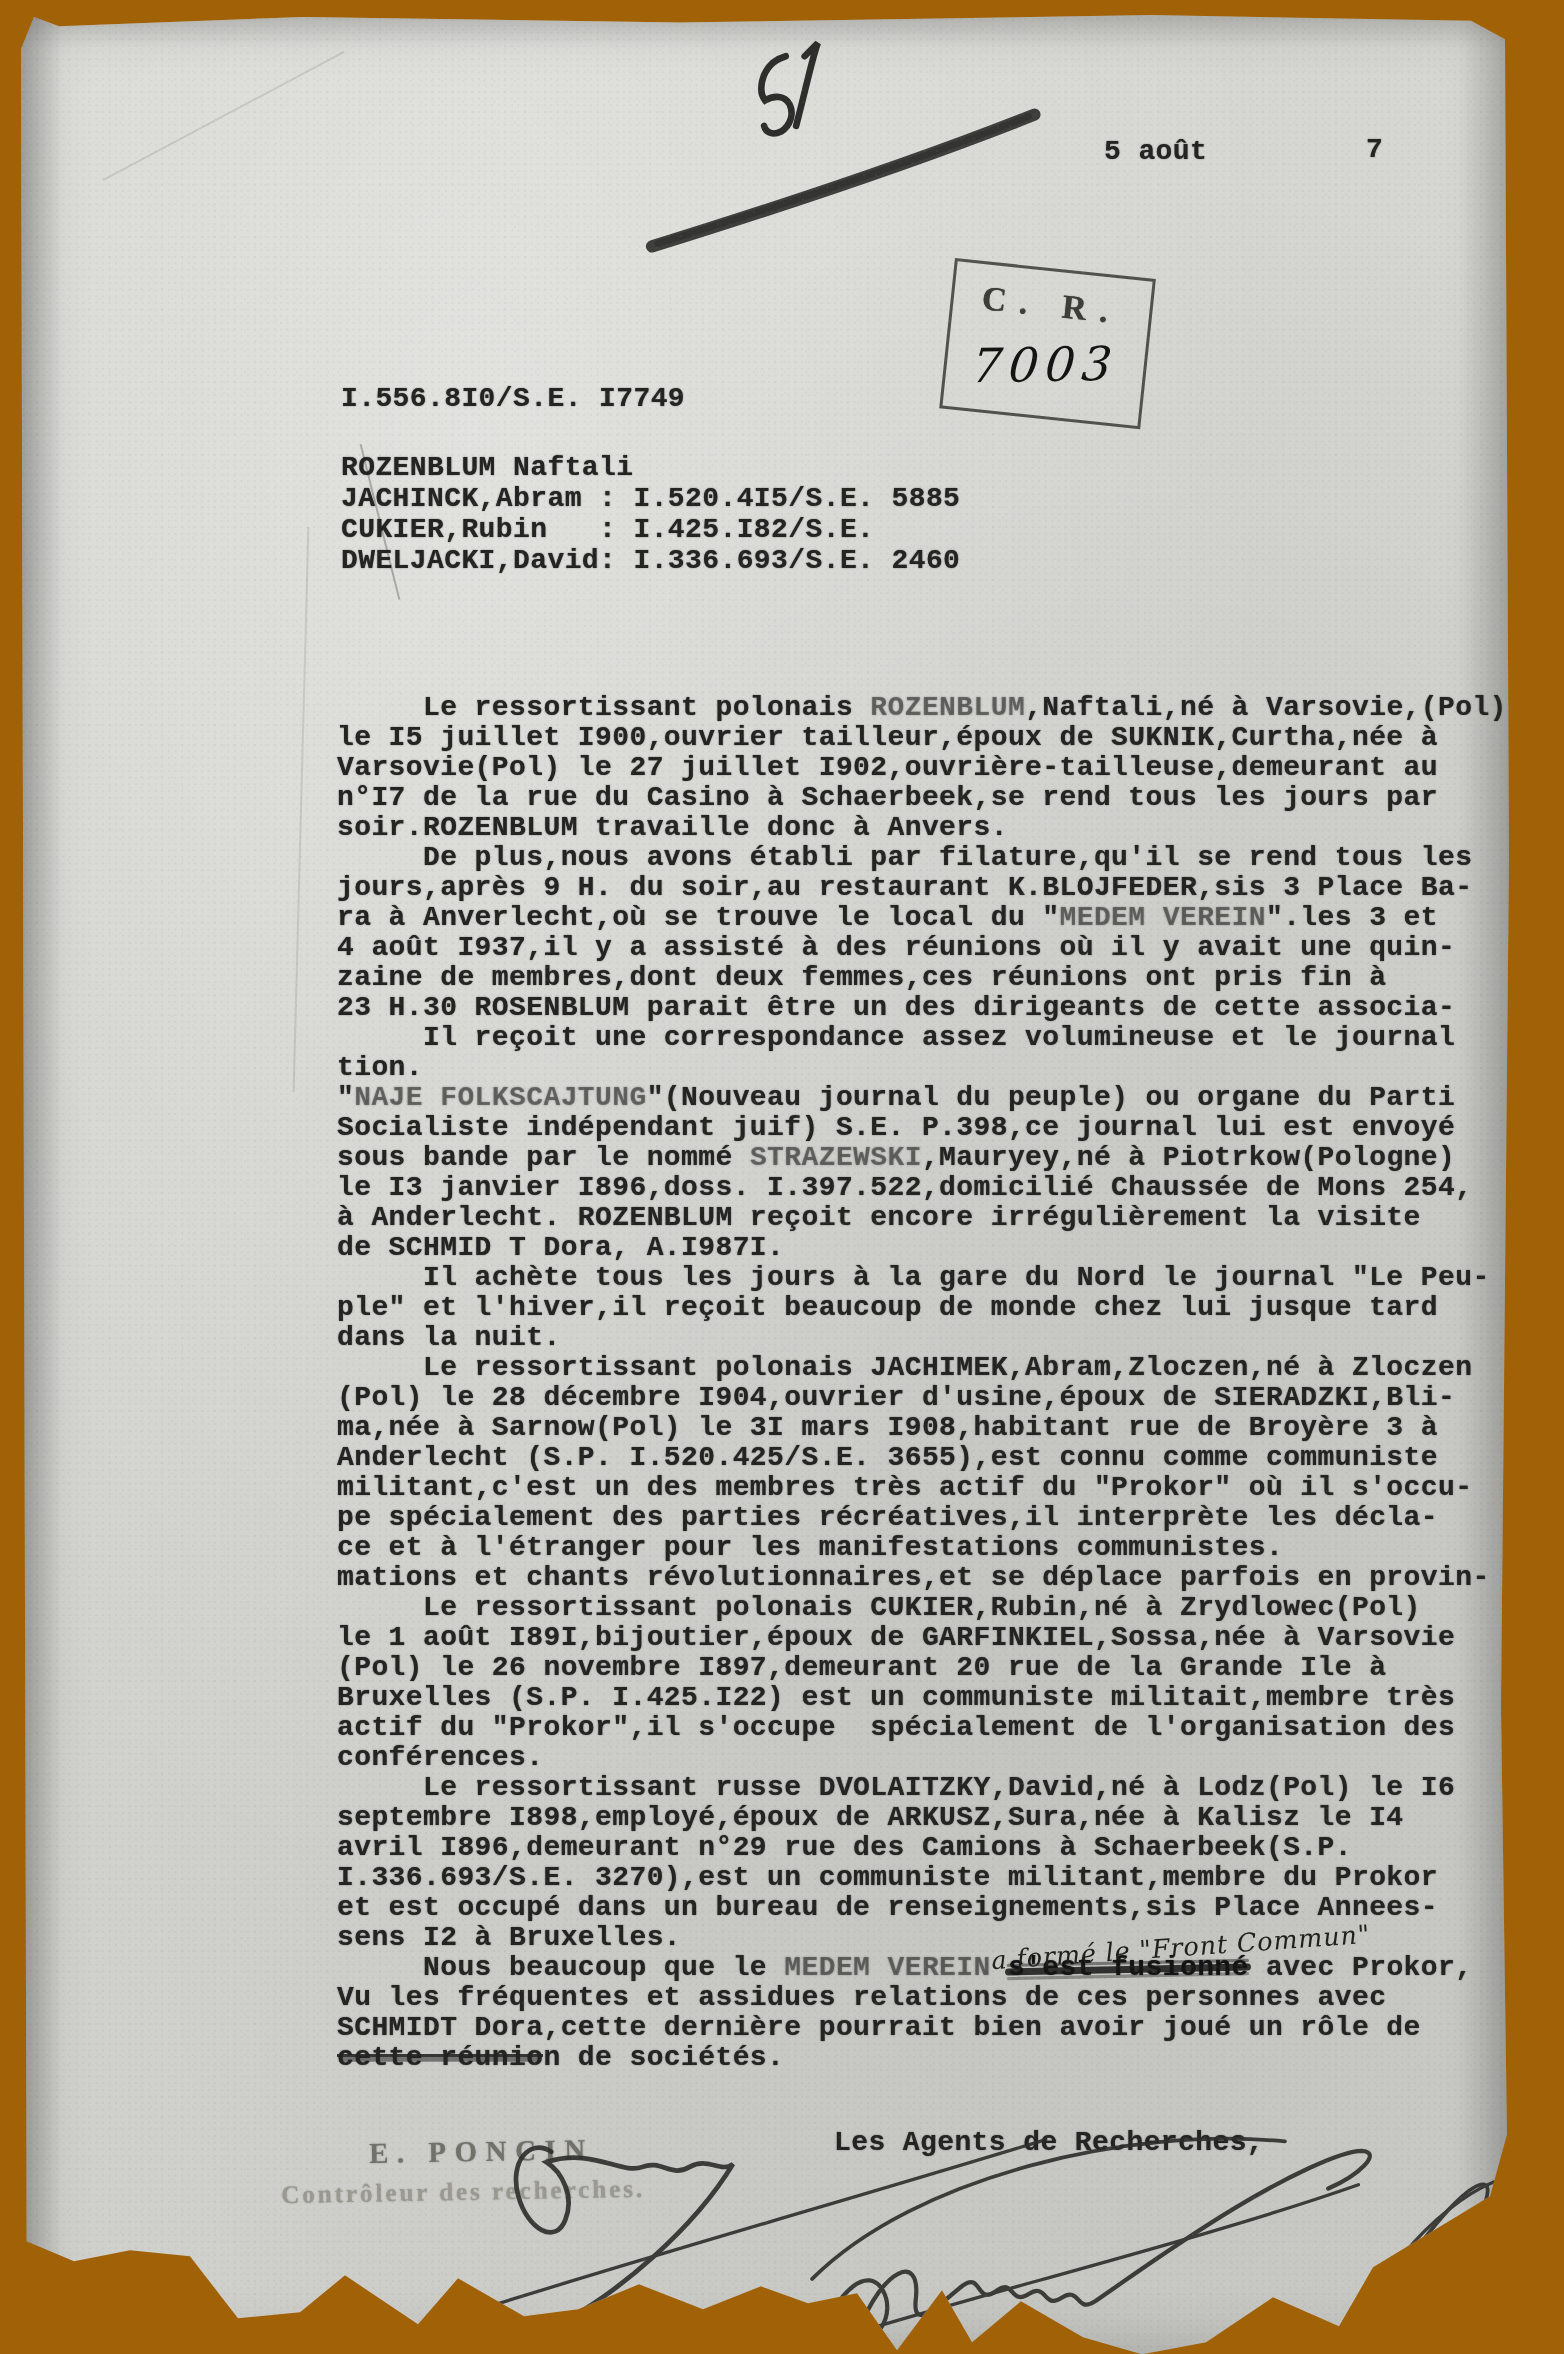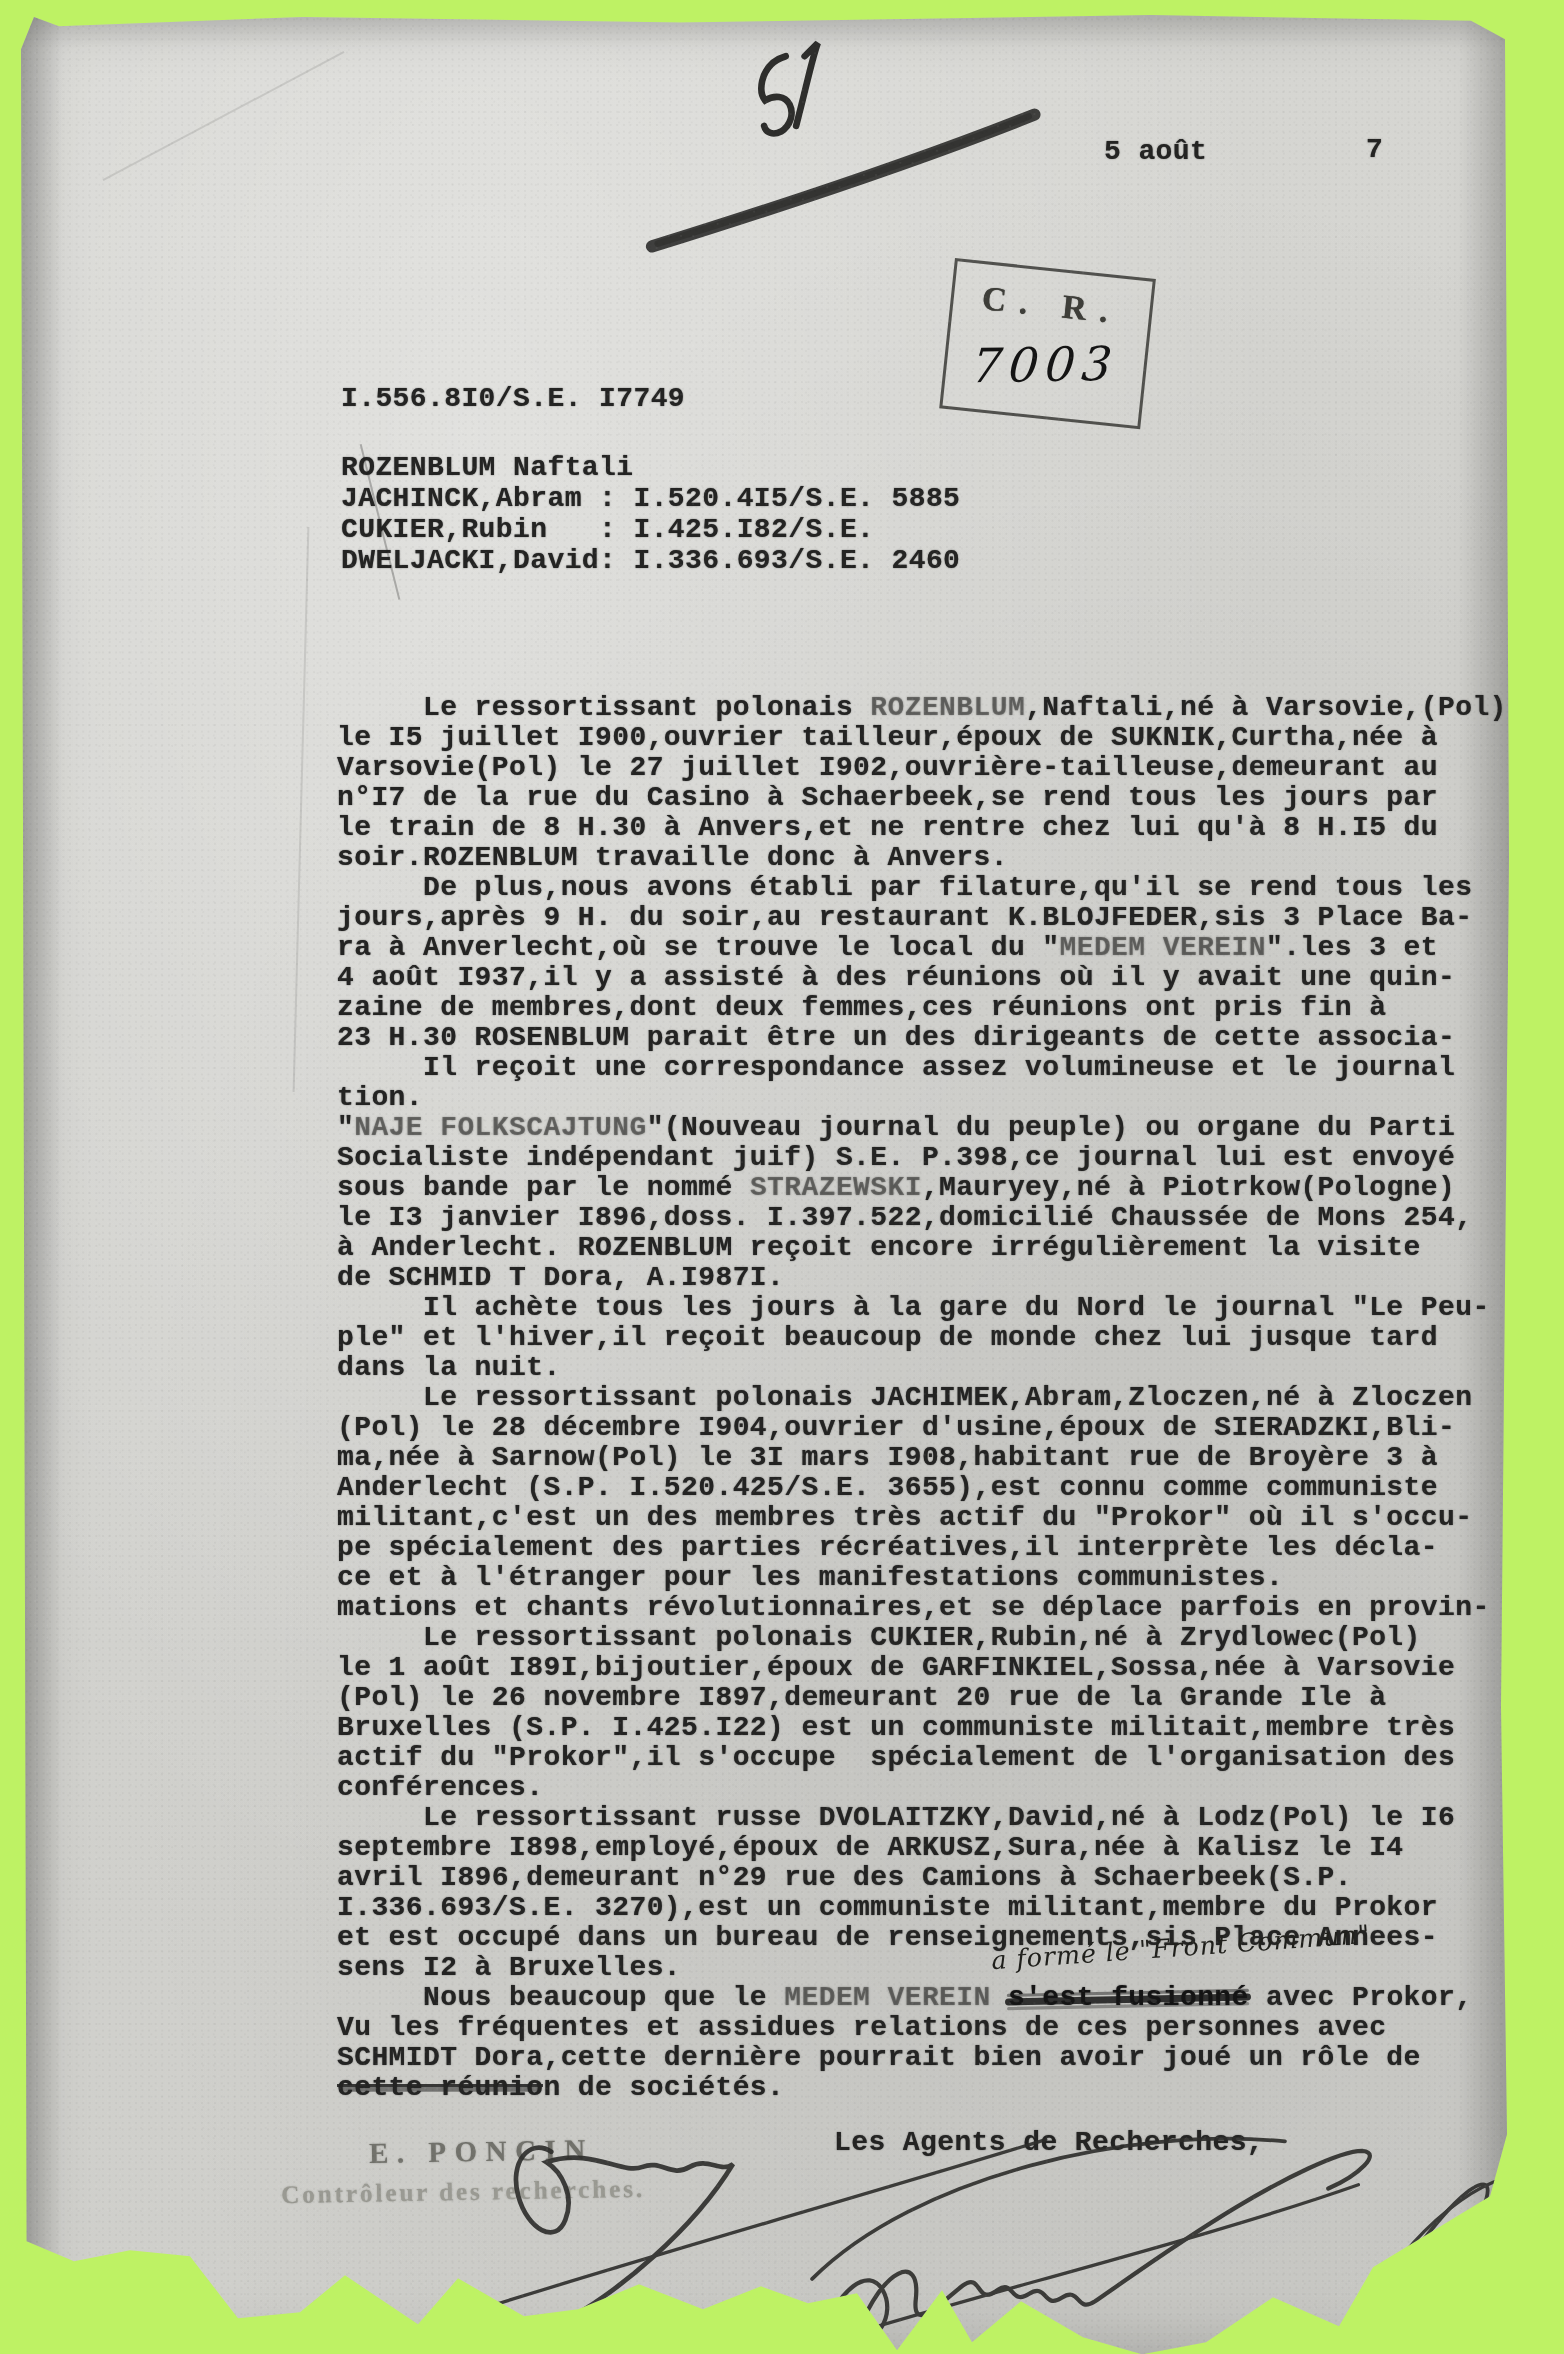--- a/index.html
+++ b/index.html
@@ -1,16 +1,16 @@
 <!DOCTYPE html>
 <html style="font-size:15px"><head>
 <meta charset="utf-8">
 <style>
   html,body{margin:0;padding:0;background:#000;}
-  .scan{position:relative;width:1565px;height:2354px;background:#bef264;overflow:hidden;
+  .scan{position:relative;width:1565px;height:2354px;background:#a16207;overflow:hidden;
         font-family:"Liberation Mono","DejaVu Sans Mono",monospace;}
   .paper{position:absolute;left:21px;top:11.3px;width:1490px;height:2343px;
     background:
       linear-gradient(90deg, rgba(0,0,0,.20), rgba(0,0,0,0) 42px),
       linear-gradient(270deg, rgba(0,0,0,.16), rgba(0,0,0,0) 52px),
       linear-gradient(180deg, rgba(0,0,0,.12), rgba(0,0,0,0) 38px),
       radial-gradient(ellipse at 30% 18%, rgba(255,255,255,.30), rgba(255,255,255,0) 55%),
       radial-gradient(ellipse at 75% 70%, rgba(0,0,0,.07), rgba(0,0,0,0) 65%),
       linear-gradient(#d6d6d2,#cfcfcb);
     clip-path:polygon(0px 38px,13px 5.6px,38px 15px,282px 5.6px,659px 11.3px,1130px 3.8px,1450px 9.4px,
@@ -87,21 +87,20 @@
         <div class="tline">JACHINCK,Abram : I.520.4I5/S.E. 5885</div>
         <div class="tline">CUKIER,Rubin   : I.425.I82/S.E.</div>
         <div class="tline">DWELJACKI,David: I.336.693/S.E. 2460</div>
       </div>
 
     <div class="typed" style="left:316px;top:682px;">
         <div class="tline"><span class="seg-plain">     Le ressortissant polonais </span><span class="seg-faded">ROZENBLUM</span><span class="seg-plain">,Naftali,né à Varsovie,(Pol)</span></div>
         <div class="tline">le I5 juillet I900,ouvrier tailleur,époux de SUKNIK,Curtha,née à</div>
         <div class="tline">Varsovie(Pol) le 27 juillet I902,ouvrière-tailleuse,demeurant au</div>
         <div class="tline">n°I7 de la rue du Casino à Schaerbeek,se rend tous les jours par</div>
-        <div class="tline">le train de 8 H.30 à Anvers,et ne rentre chez lui qu'à 8 H.I5 du</div>
         <div class="tline">soir.ROZENBLUM travaille donc à Anvers.</div>
         <div class="tline">     De plus,nous avons établi par filature,qu'il se rend tous les</div>
         <div class="tline">jours,après 9 H. du soir,au restaurant K.BLOJFEDER,sis 3 Place Ba-</div>
         <div class="tline"><span class="seg-plain">ra à Anverlecht,où se trouve le local du "</span><span class="seg-faded">MEDEM VEREIN</span><span class="seg-plain">".les 3 et</span></div>
         <div class="tline">4 août I937,il y a assisté à des réunions où il y avait une quin-</div>
         <div class="tline">zaine de membres,dont deux femmes,ces réunions ont pris fin à</div>
         <div class="tline">23 H.30 ROSENBLUM parait être un des dirigeants de cette associa-</div>
         <div class="tline">     Il reçoit une correspondance assez volumineuse et le journal</div>
         <div class="tline">tion.</div>
         <div class="tline"><span class="seg-plain">"</span><span class="seg-faded">NAJE FOLKSCAJTUNG</span><span class="seg-plain">"(Nouveau journal du peuple) ou organe du Parti</span></div>

